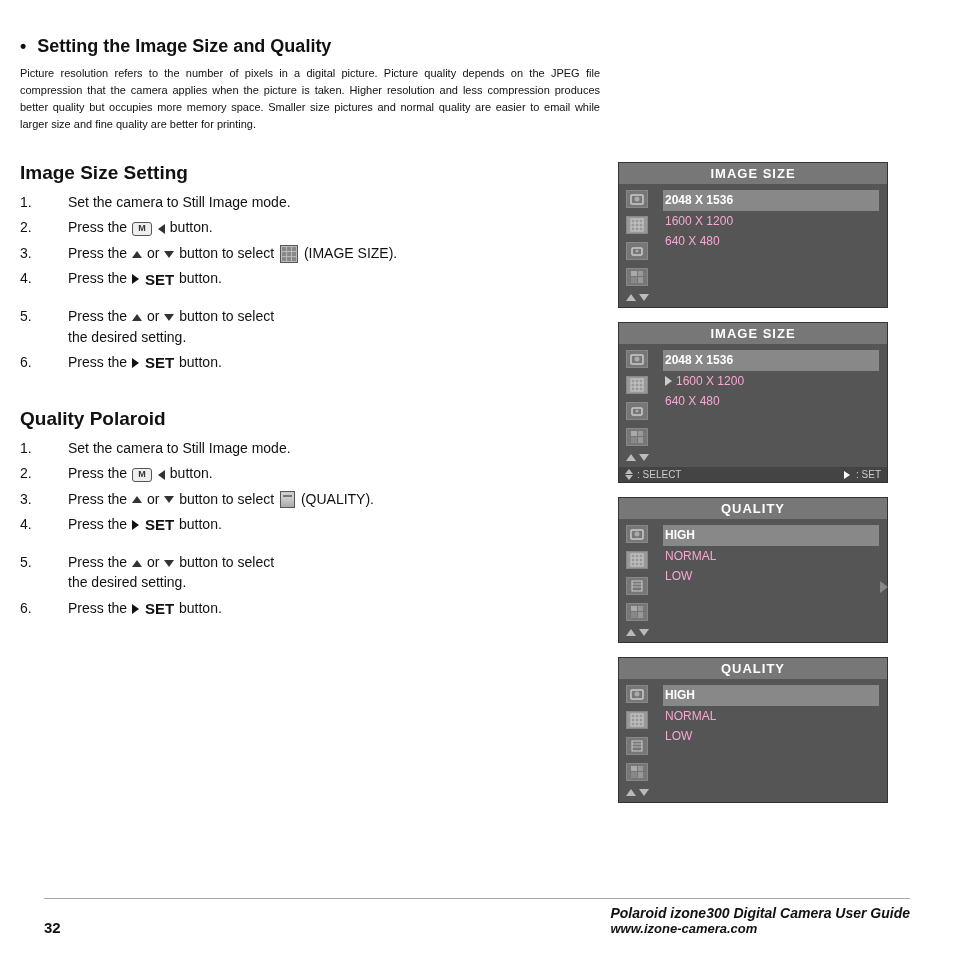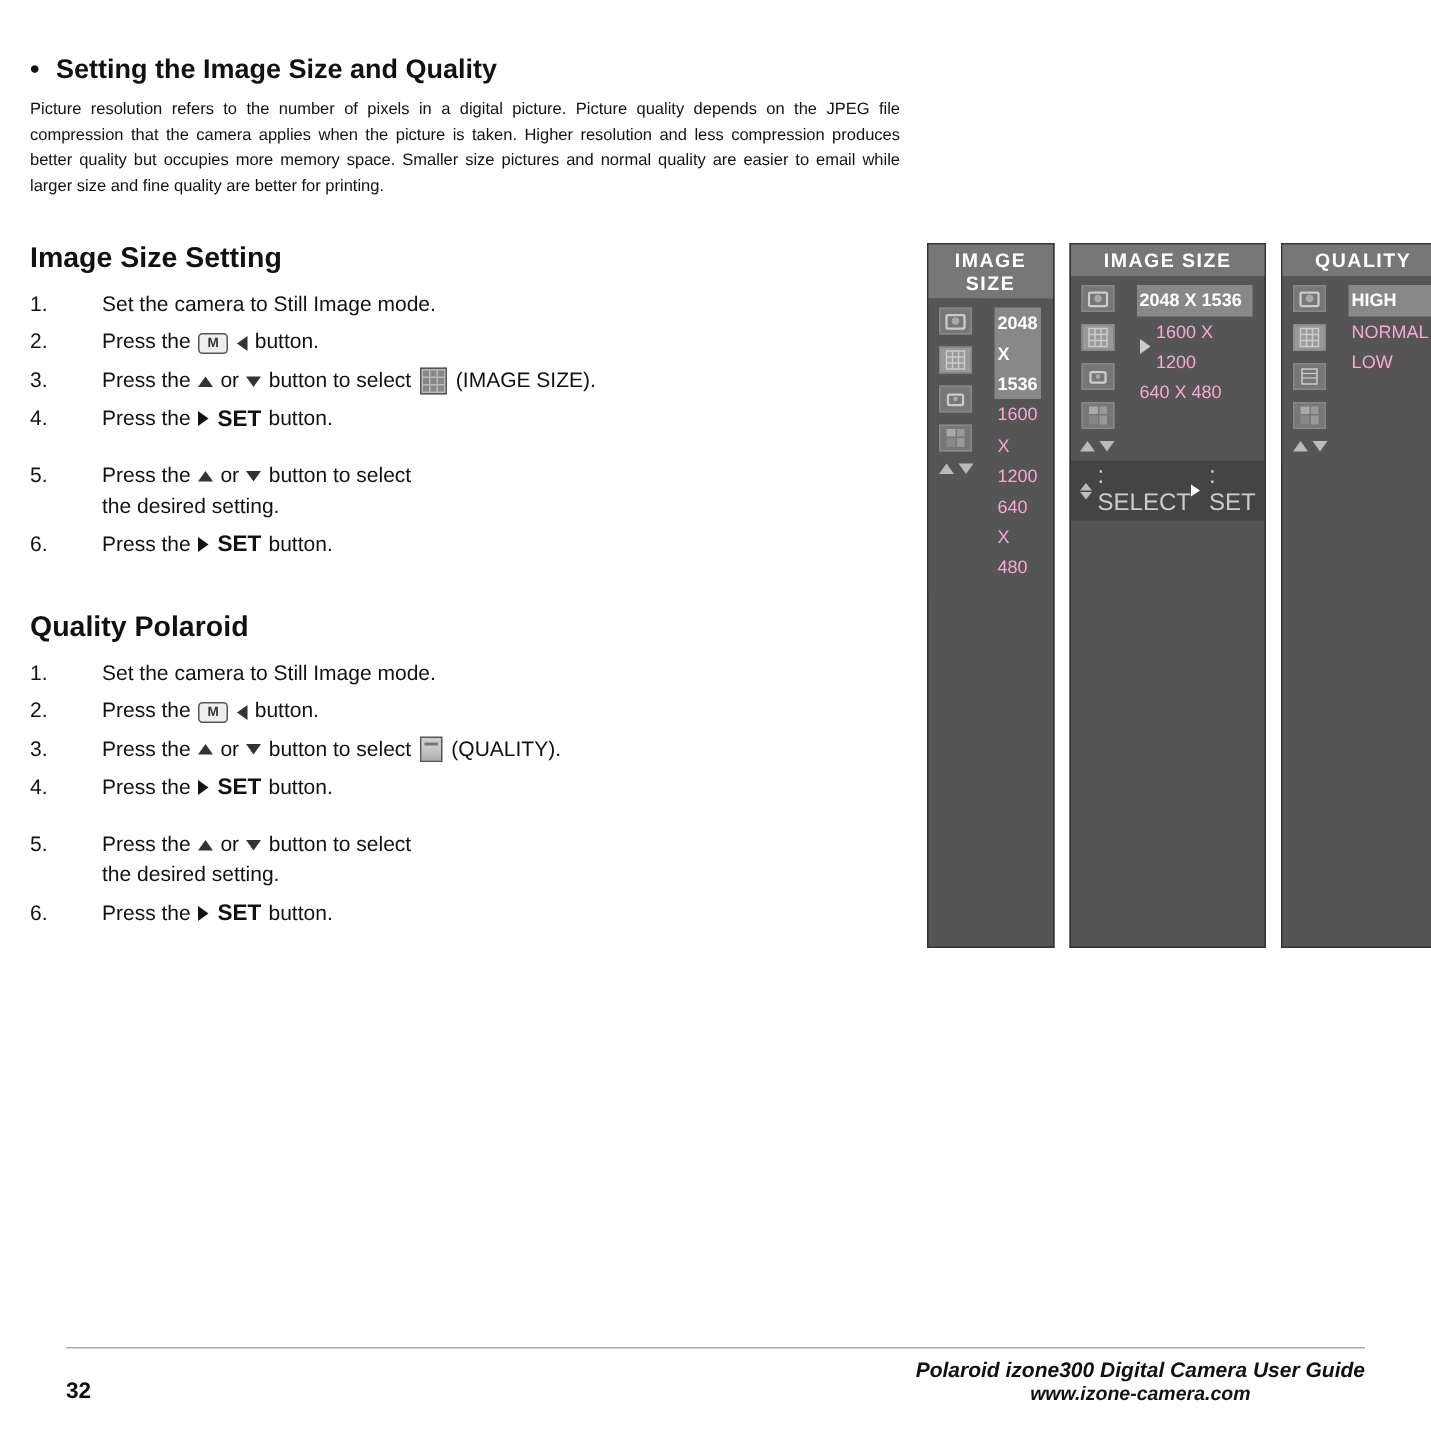--- a/index.html
+++ b/index.html
@@ -40,20 +40,21 @@
     }
     .left-col {
       width: 580px;
       flex-shrink: 0;
     }
     .right-col {
       width: 310px;
       flex-shrink: 0;
       padding-left: 18px;
       display: flex;
+      flex-direction: column;
       gap: 10px;
     }
     .section-title {
       font-size: 19px;
       font-weight: bold;
       margin-bottom: 8px;
     }
     .steps {
       list-style: none;
       counter-reset: step;
@@ -198,21 +199,21 @@
       font-weight: bold;
     }
     .cam-content .normal-row {
       display: block;
       color: #f9a8d4;
       padding: 0 2px;
     }
     .cam-footer {
       background: #444;
       color: #ccc;
-      font-size: 16px;
+      font-size: 10px;
       display: flex;
       justify-content: space-between;
       padding: 2px 6px;
     }
     .cam-footer-arrow {
       display: inline-block;
       width: 0; height: 0;
       border-top: 4px solid transparent;
       border-bottom: 4px solid transparent;
       border-left: 6px solid #fff;
@@ -244,21 +245,21 @@
       display: flex;
       justify-content: space-between;
       align-items: flex-end;
     }
     .footer-page {
       font-size: 15px;
       font-weight: bold;
       color: #111;
     }
     .footer-brand {
-      text-align: center;
+      text-align: left;
       font-size: 13px;
     }
     .footer-brand .brand-italic {
       font-style: italic;
       font-weight: bold;
       font-size: 14px;
     }
     .footer-brand .brand-url {
       display: block;
       font-style: italic;

